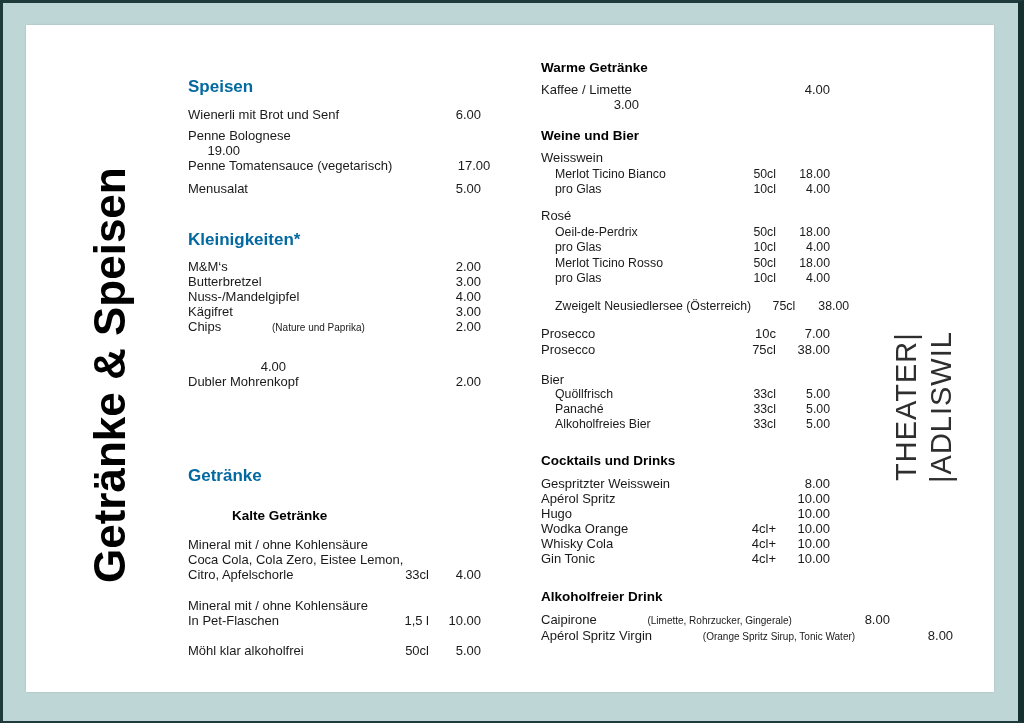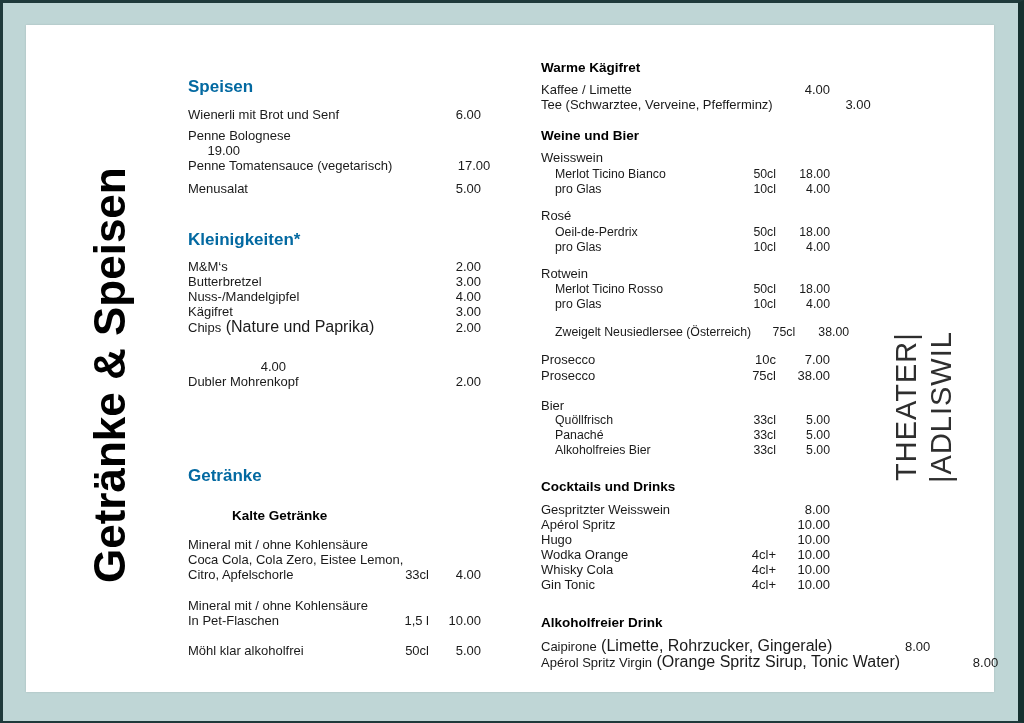--- a/index.html
+++ b/index.html
@@ -34,21 +34,21 @@
   .h1{font-size:17px;font-weight:bold;line-height:22px;color:#0369a1;}
   .h2{font-size:13.5px;font-weight:bold;line-height:17px;color:#000;}
   .label{font-size:13px;line-height:15px;}
   .row{display:flex;align-items:baseline;font-size:13px;line-height:15px;}
   .row .name{flex:1 1 auto;white-space:nowrap;overflow:visible;}
   .row .qty{flex:0 0 auto;width:46px;text-align:right;white-space:nowrap;}
   .row .price{flex:0 0 auto;width:52px;text-align:right;white-space:nowrap;}
   .col-right .row .qty{width:44px;}
   .col-right .row .price{width:54px;}
   .row.sub{padding-left:14px;font-size:12.3px;}
-  .row .note{font-size:16px;}
+  .row .note{font-size:10px;margin-left:48px;}
 </style>
 </head>
 <body>
 
 <div class="page">
   <div class="paper"></div>
 
   <div class="side-title">Getränke &amp; Speisen</div>
 
   <div class="logo">
@@ -141,28 +141,27 @@
         <span class="price">10.00</span>
       </div>
       <div class="row" style="margin-top: 15px;">
         <span class="name">Möhl klar alkoholfrei</span>
         <span class="qty">50cl</span>
         <span class="price">5.00</span>
       </div>
     </div>
 
   <div class="col col-right">
-      <div class="h2">Warme Kägifret</div>
+      <div class="h2">Warme Getränke</div>
       <div class="row" style="margin-top: 6px;">
         <span class="name">Kaffee / Limette</span>
         <span class="qty"></span>
         <span class="price">4.00</span>
       </div>
       <div class="row">
-        <span class="name">Tee (Schwarztee, Verveine, Pfefferminz)</span>
         <span class="qty"></span>
         <span class="price">3.00</span>
       </div>
       <div class="h2" style="margin-top: 15px;">Weine und Bier</div>
       <div class="label" style="margin-top: 6px;">Weisswein</div>
       <div class="row sub" style="margin-top: 2px;">
         <span class="name">Merlot Ticino Bianco</span>
         <span class="qty">50cl</span>
         <span class="price">18.00</span>
       </div>
@@ -175,21 +174,20 @@
       <div class="row sub" style="margin-top: 2px;">
         <span class="name">Oeil-de-Perdrix</span>
         <span class="qty">50cl</span>
         <span class="price">18.00</span>
       </div>
       <div class="row sub">
         <span class="name">pro Glas</span>
         <span class="qty">10cl</span>
         <span class="price">4.00</span>
       </div>
-      <div class="label" style="margin-top: 11px;">Rotwein</div>
       <div class="row sub" style="margin-top: 1px;">
         <span class="name">Merlot Ticino Rosso</span>
         <span class="qty">50cl</span>
         <span class="price">18.00</span>
       </div>
       <div class="row sub">
         <span class="name">pro Glas</span>
         <span class="qty">10cl</span>
         <span class="price">4.00</span>
       </div>

